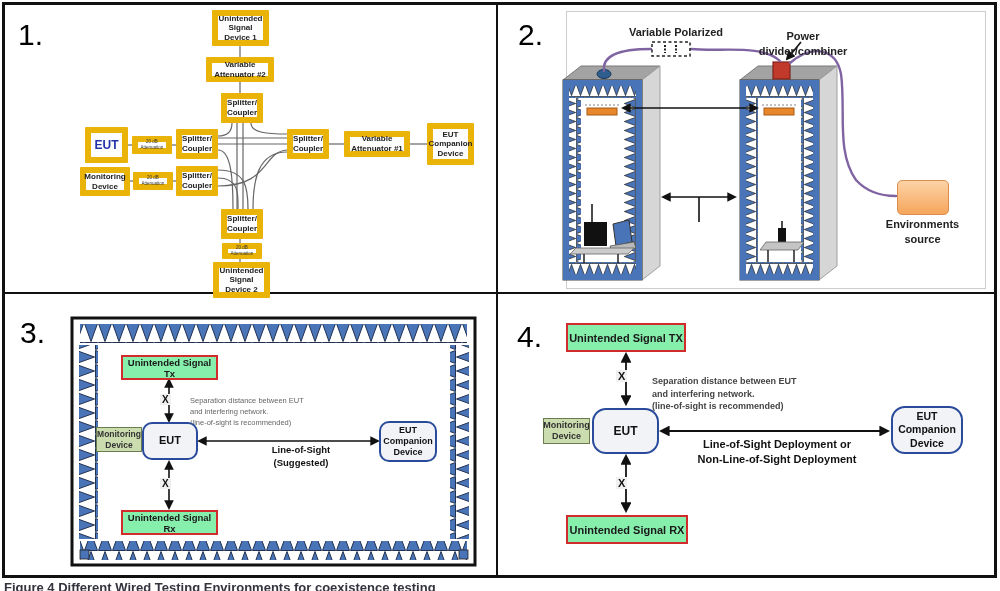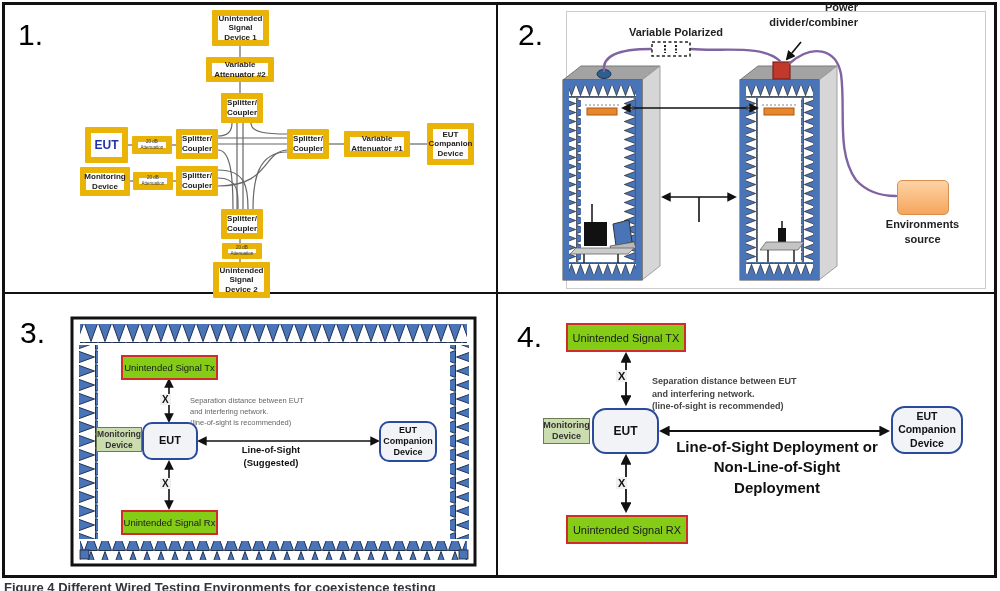--- a/index.html
+++ b/index.html
@@ -15,22 +15,22 @@
        font-size:8px;line-height:1.2;font-weight:600;color:#222;white-space:pre-line;box-sizing:border-box;}
   .box-sm{font-size:4.5px;font-weight:400;color:#333;line-height:1.3;}
   .eut-blue{color:#2233aa;font-weight:700;font-size:12px;}
   
   .q2label{position:absolute;font-size:11px;font-weight:700;color:#222;text-align:center;
            line-height:1.35;white-space:pre-line;}
   .q2panel{position:absolute;left:566px;top:11px;width:420px;height:278px;border:1px solid #ccc;box-sizing:border-box;}
   .intsrc{position:absolute;left:897px;top:180px;width:50px;height:33px;border:1px solid #d98e4f;border-radius:5px;
           background:linear-gradient(#fdd3a6,#f6a55c);}
   
-  .redbox{position:absolute;border:2px solid #d22b2b;background:#84cc16;display:flex;align-items:center;
-          justify-content:center;font-weight:400;color:#1a1a1a;text-align:center;box-sizing:border-box;}
+  .redbox{position:absolute;border:2px solid #d22b2b;background:#86efac;display:flex;align-items:center;
+          justify-content:center;font-weight:700;color:#1a1a1a;text-align:center;box-sizing:border-box;}
   .greenbox{position:absolute;background:#cbdcae;border:1.5px solid #6b7d4f;display:flex;align-items:center;
           justify-content:center;text-align:center;font-weight:700;color:#333;white-space:pre-line;line-height:1.25;box-sizing:border-box;}
   .eutbox{position:absolute;border:2px solid #2a4b9b;border-radius:10px;background:#f2f3f7;display:flex;
           align-items:center;justify-content:center;font-weight:700;color:#111;text-align:center;
           white-space:pre-line;line-height:1.25;box-sizing:border-box;}
   .xlabel{position:absolute;font-weight:700;color:#111;background:#f0f0f0;padding:0 2px;line-height:1.1;}
   .note{position:absolute;white-space:pre-line;}
   .q3note{font-size:7.5px;color:#666;line-height:1.45;font-weight:400;}
   .q4note{font-size:9px;color:#444;line-height:1.4;font-weight:700;}
   .loslabel{position:absolute;font-weight:700;color:#111;text-align:center;background:rgba(255,255,255,.85);
@@ -225,52 +225,52 @@
   <div class="box txt" style="left:221px;top:209px;width:42px;height:30px">Splitter/
 Coupler</div>
   <div class="box box-sm txt" style="left:222px;top:243px;width:40px;height:16px">20 dB
 Attenuation</div>
   <div class="box txt" style="left:213px;top:262px;width:57px;height:36px">Unintended
 Signal
 Device 2</div>
 
   <div class="qnum txt" style="left:518px;top:18px">2.</div>
   <div class="q2label txt" style="left:628px;top:25px;width:96px">Variable Polarized</div>
-  <div class="q2label txt" style="left:748px;top:0;width:110px;text-align:right">Power
+  <div class="q2label txt" style="left:748px;top:29px;width:110px;text-align:center">Power
 divider/combiner</div>
   <div class="intsrc txt"></div>
   <div class="q2label txt" style="left:880px;top:217px;width:85px">Environments
 source</div>
 
   <div class="qnum txt" style="left:20px;top:316px">3.</div>
   <div class="redbox txt" style="left:121px;top:355px;width:97px;height:25px;font-size:9.5px">Unintended Signal Tx</div>
   <div class="xlabel txt" style="left:160px;top:394px;font-size:10px">X</div>
   <div class="note q3note txt" style="left:190px;top:396px;width:140px">Separation distance between EUT
 and interfering network.
 (line-of-sight is recommended)</div>
   <div class="greenbox txt" style="left:96px;top:427px;width:46px;height:25px;font-size:8.5px">Monitoring
 Device</div>
   <div class="eutbox txt" style="left:142px;top:422px;width:56px;height:38px;font-size:11px">EUT</div>
-  <div class="loslabel txt" style="left:221px;top:444px;width:100px;font-size:9.5px">Line-of-Sight (Suggested)</div>
+  <div class="loslabel txt" style="left:251px;top:444px;width:100px;font-size:9.5px">Line-of-Sight (Suggested)</div>
   <div class="eutbox txt" style="left:379px;top:421px;width:58px;height:41px;font-size:9px">EUT
 Companion
 Device</div>
   <div class="xlabel txt" style="left:160px;top:478px;font-size:10px">X</div>
   <div class="redbox txt" style="left:121px;top:510px;width:97px;height:25px;font-size:9.5px">Unintended Signal Rx</div>
 
   <div class="qnum txt" style="left:517px;top:320px">4.</div>
   <div class="redbox txt" style="left:566px;top:323px;width:120px;height:29px;font-size:11px;border-width:2.5px">Unintended Signal TX</div>
   <div class="xlabel txt" style="left:616px;top:370px;font-size:11px">X</div>
   <div class="note q4note txt" style="left:652px;top:375px;width:150px">Separation distance between EUT
 and interfering network.
 (line-of-sight is recommended)</div>
   <div class="greenbox txt" style="left:543px;top:418px;width:47px;height:26px;font-size:9px">Monitoring
 Device</div>
   <div class="eutbox txt" style="left:592px;top:408px;width:67px;height:46px;font-size:12px;border-radius:14px;border-width:2.5px">EUT</div>
-  <div class="loslabel txt" style="left:672px;top:437px;width:210px;font-size:15px">Line-of-Sight Deployment or
+  <div class="loslabel txt" style="left:672px;top:437px;width:210px;font-size:11px">Line-of-Sight Deployment or
 Non-Line-of-Sight Deployment</div>
   <div class="eutbox txt" style="left:891px;top:406px;width:72px;height:48px;font-size:10.5px;border-radius:14px;border-width:2.5px">EUT
 Companion
 Device</div>
   <div class="xlabel txt" style="left:616px;top:477px;font-size:11px">X</div>
   <div class="redbox txt" style="left:566px;top:515px;width:122px;height:29px;font-size:11px;border-width:2.5px">Unintended Signal RX</div>
 
   <div class="caption txt">Figure 4 Different Wired Testing Environments for coexistence testing</div>
 </div>
 

